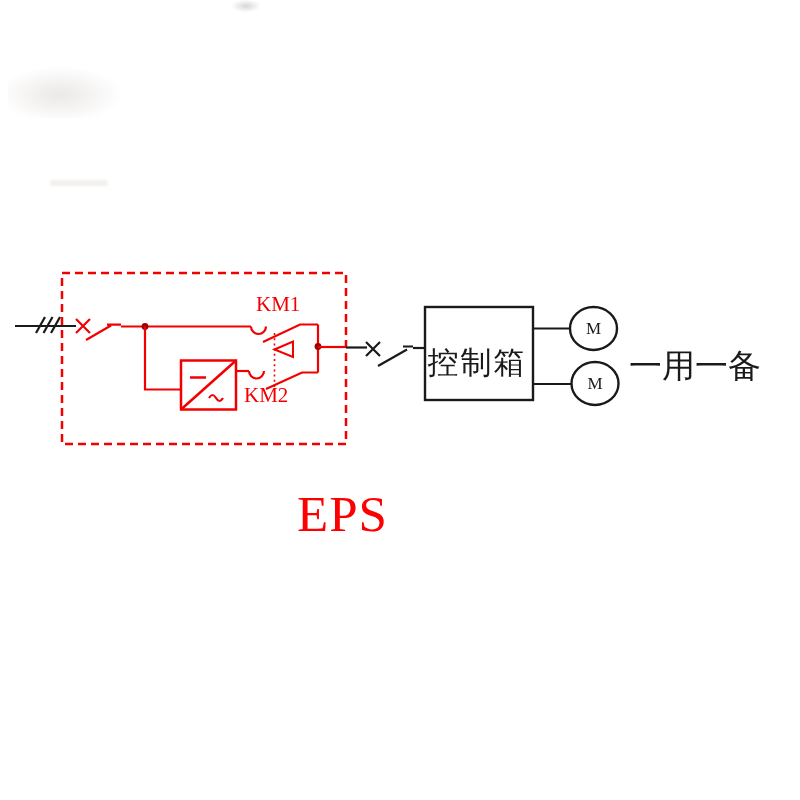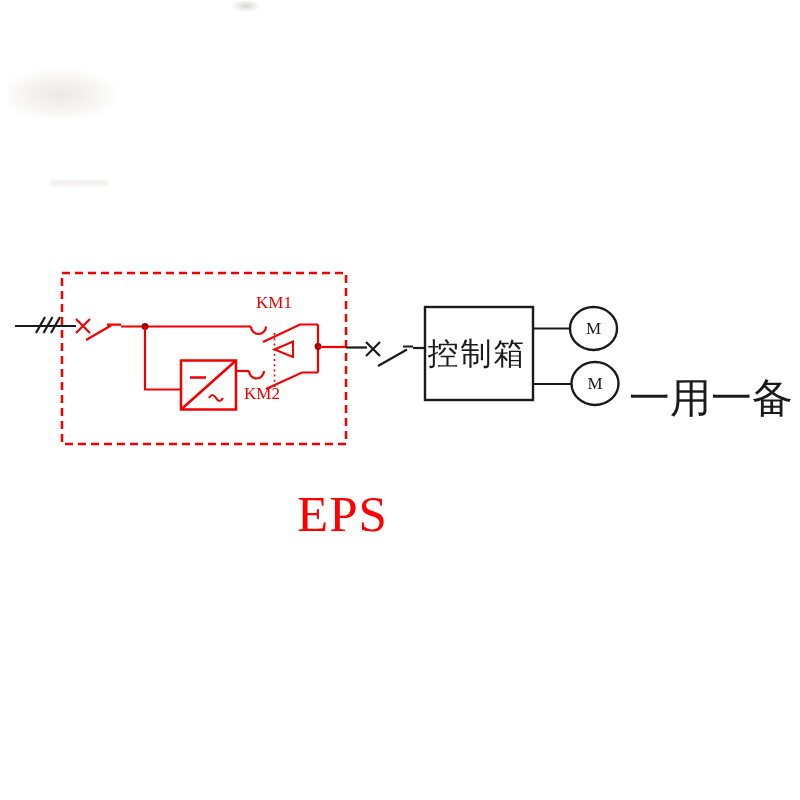--- a/index.html
+++ b/index.html
@@ -17,28 +17,28 @@
   .wire-b{stroke:var(--ink-black,#1a1a1a);stroke-width:2.2;fill:none;}
   .wire-b-thick{stroke:var(--ink-black,#1a1a1a);stroke-width:2.4;fill:#ffffff;}
   .wire-r{stroke:var(--circuit-red,#f20000);stroke-width:2.2;fill:none;}
   .wire-r-thick{stroke:var(--circuit-red,#f20000);stroke-width:2.5;fill:none;}
   .dash-border{stroke:var(--circuit-red,#f20000);stroke-width:2.5;fill:none;stroke-dasharray:8 5;}
   .dotline{stroke:var(--circuit-red,#f20000);stroke-width:1.6;stroke-dasharray:2 3.2;fill:none;}
   .tri{stroke:var(--circuit-red,#f20000);stroke-width:2;fill:#ffffff;}
   .invbox{stroke:var(--circuit-red,#f20000);stroke-width:2.5;fill:#ffffff;}
   .rdot{fill:#9e0000;stroke:none;}
   .lbl{position:absolute;line-height:1;white-space:nowrap;}
-  .red-lbl{color:var(--label-red,#f20000);font-size:17px;}
+  .red-lbl{color:var(--label-red,#f20000);font-size:21px;}
   .flexc{display:flex;align-items:center;justify-content:center;}
   #km1-label{left:256px;top:294px;}
   #km2-label{left:244px;top:385px;}
-  #control-box-label{left:425px;top:307px;width:104px;height:93px;font-size:31px;color:var(--ink-black);letter-spacing:2px;}
+  #control-box-label{left:425px;top:316px;width:104px;height:93px;font-size:31px;color:var(--ink-black);letter-spacing:2px;}
   #motor-top-label{left:570px;top:307px;width:47px;height:43px;font-size:17px;color:var(--ink-black);}
   #motor-bottom-label{left:571px;top:362px;width:48px;height:43px;font-size:17px;color:var(--ink-black);}
-  #caption-label{left:629px;top:350px;font-size:41px;color:var(--ink-black);margin-top:28px;}
+  #caption-label{left:629px;top:350px;font-size:33px;color:var(--ink-black);}
   #eps-title{left:297px;top:489px;font-size:51px;color:var(--eps-red,#fe0000);letter-spacing:1px;text-align:right;}
   #ghost-text{left:112px;top:752px;font-size:27px;color:rgba(186,174,172,0.30);filter:blur(0.5px);}
   .artifact{position:absolute;pointer-events:none;}
   #artifact-blob{left:8px;top:66px;width:115px;height:52px;background:radial-gradient(ellipse at 45% 55%,rgba(198,190,185,0.35),rgba(198,190,185,0) 70%);}
   #artifact-top{left:232px;top:0px;width:28px;height:12px;background:radial-gradient(ellipse,rgba(170,165,162,0.45),rgba(170,165,162,0) 75%);}
   #artifact-streak{left:50px;top:180px;width:58px;height:6px;background:rgba(233,228,224,0.55);filter:blur(1px);border-radius:3px;}
 </style>
 </head>
 <body>
 

